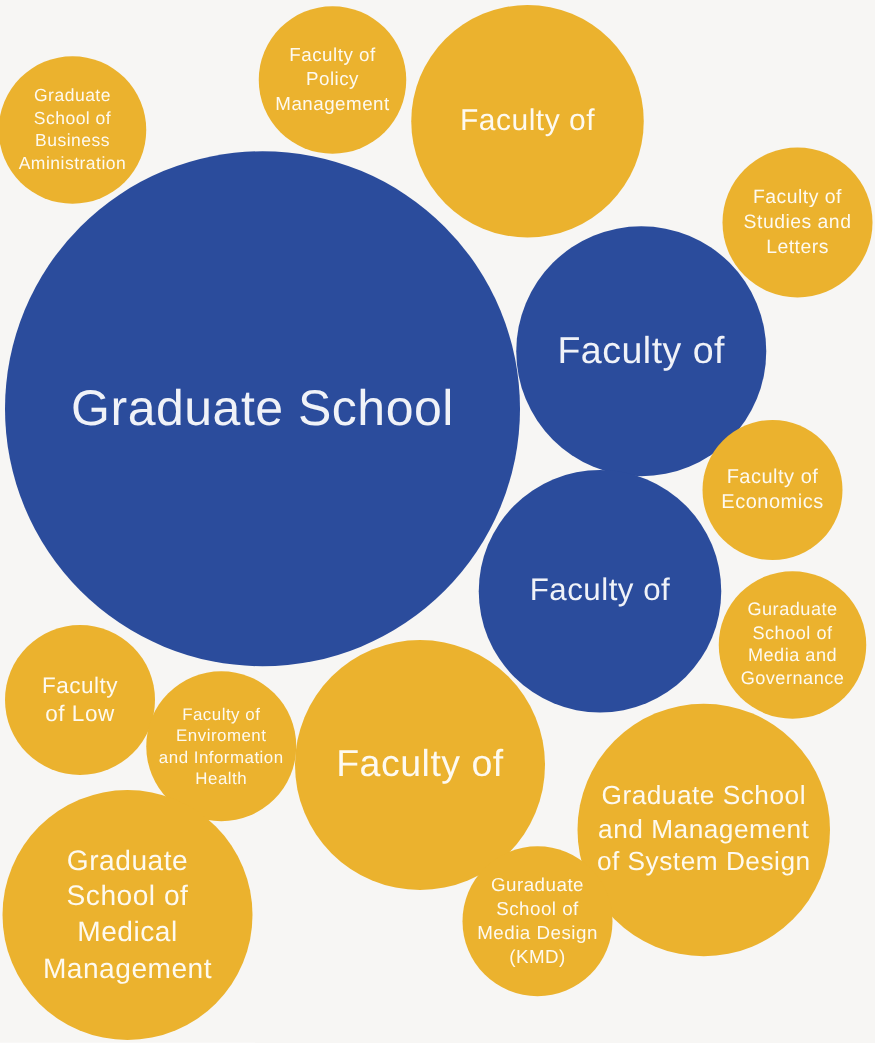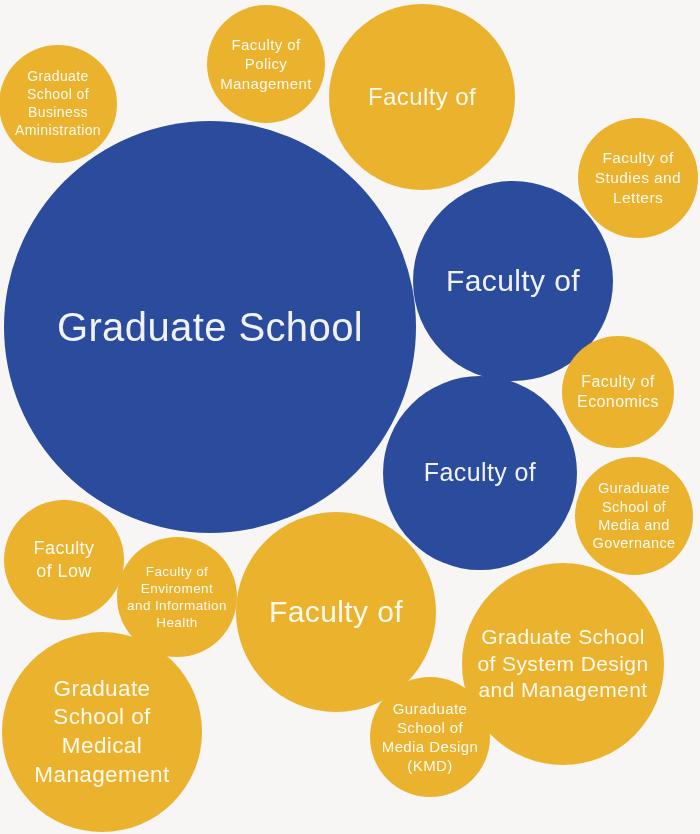--- a/index.html
+++ b/index.html
@@ -88,22 +88,22 @@
       <div class="line">Faculty of</div>
       <div class="line">Enviroment</div>
       <div class="line">and Information</div>
       <div class="line">Health</div>
     </div>
     <div class="bubble" style="left: 236px; top: 512px; width: 200px; height: 200px; background: rgb(235, 178, 46); font-size: 30px;">
       <div class="line">Faculty of</div>
     </div>
     <div class="bubble" style="left: 462px; top: 563px; width: 202px; height: 202px; background: rgb(235, 178, 46); font-size: 21px;">
       <div class="line">Graduate School</div>
+      <div class="line">and Management</div>
       <div class="line">of System Design</div>
-      <div class="line">and Management</div>
     </div>
     <div class="bubble" style="left: 2px; top: 632px; width: 200px; height: 200px; background: rgb(235, 178, 46); font-size: 22.5px;">
       <div class="line">Graduate</div>
       <div class="line">School of</div>
       <div class="line">Medical</div>
       <div class="line">Management</div>
     </div>
     <div class="bubble" style="left: 370px; top: 677px; width: 120px; height: 120px; background: rgb(235, 178, 46); font-size: 15px;">
       <div class="line">Guraduate</div>
       <div class="line">School of</div>

